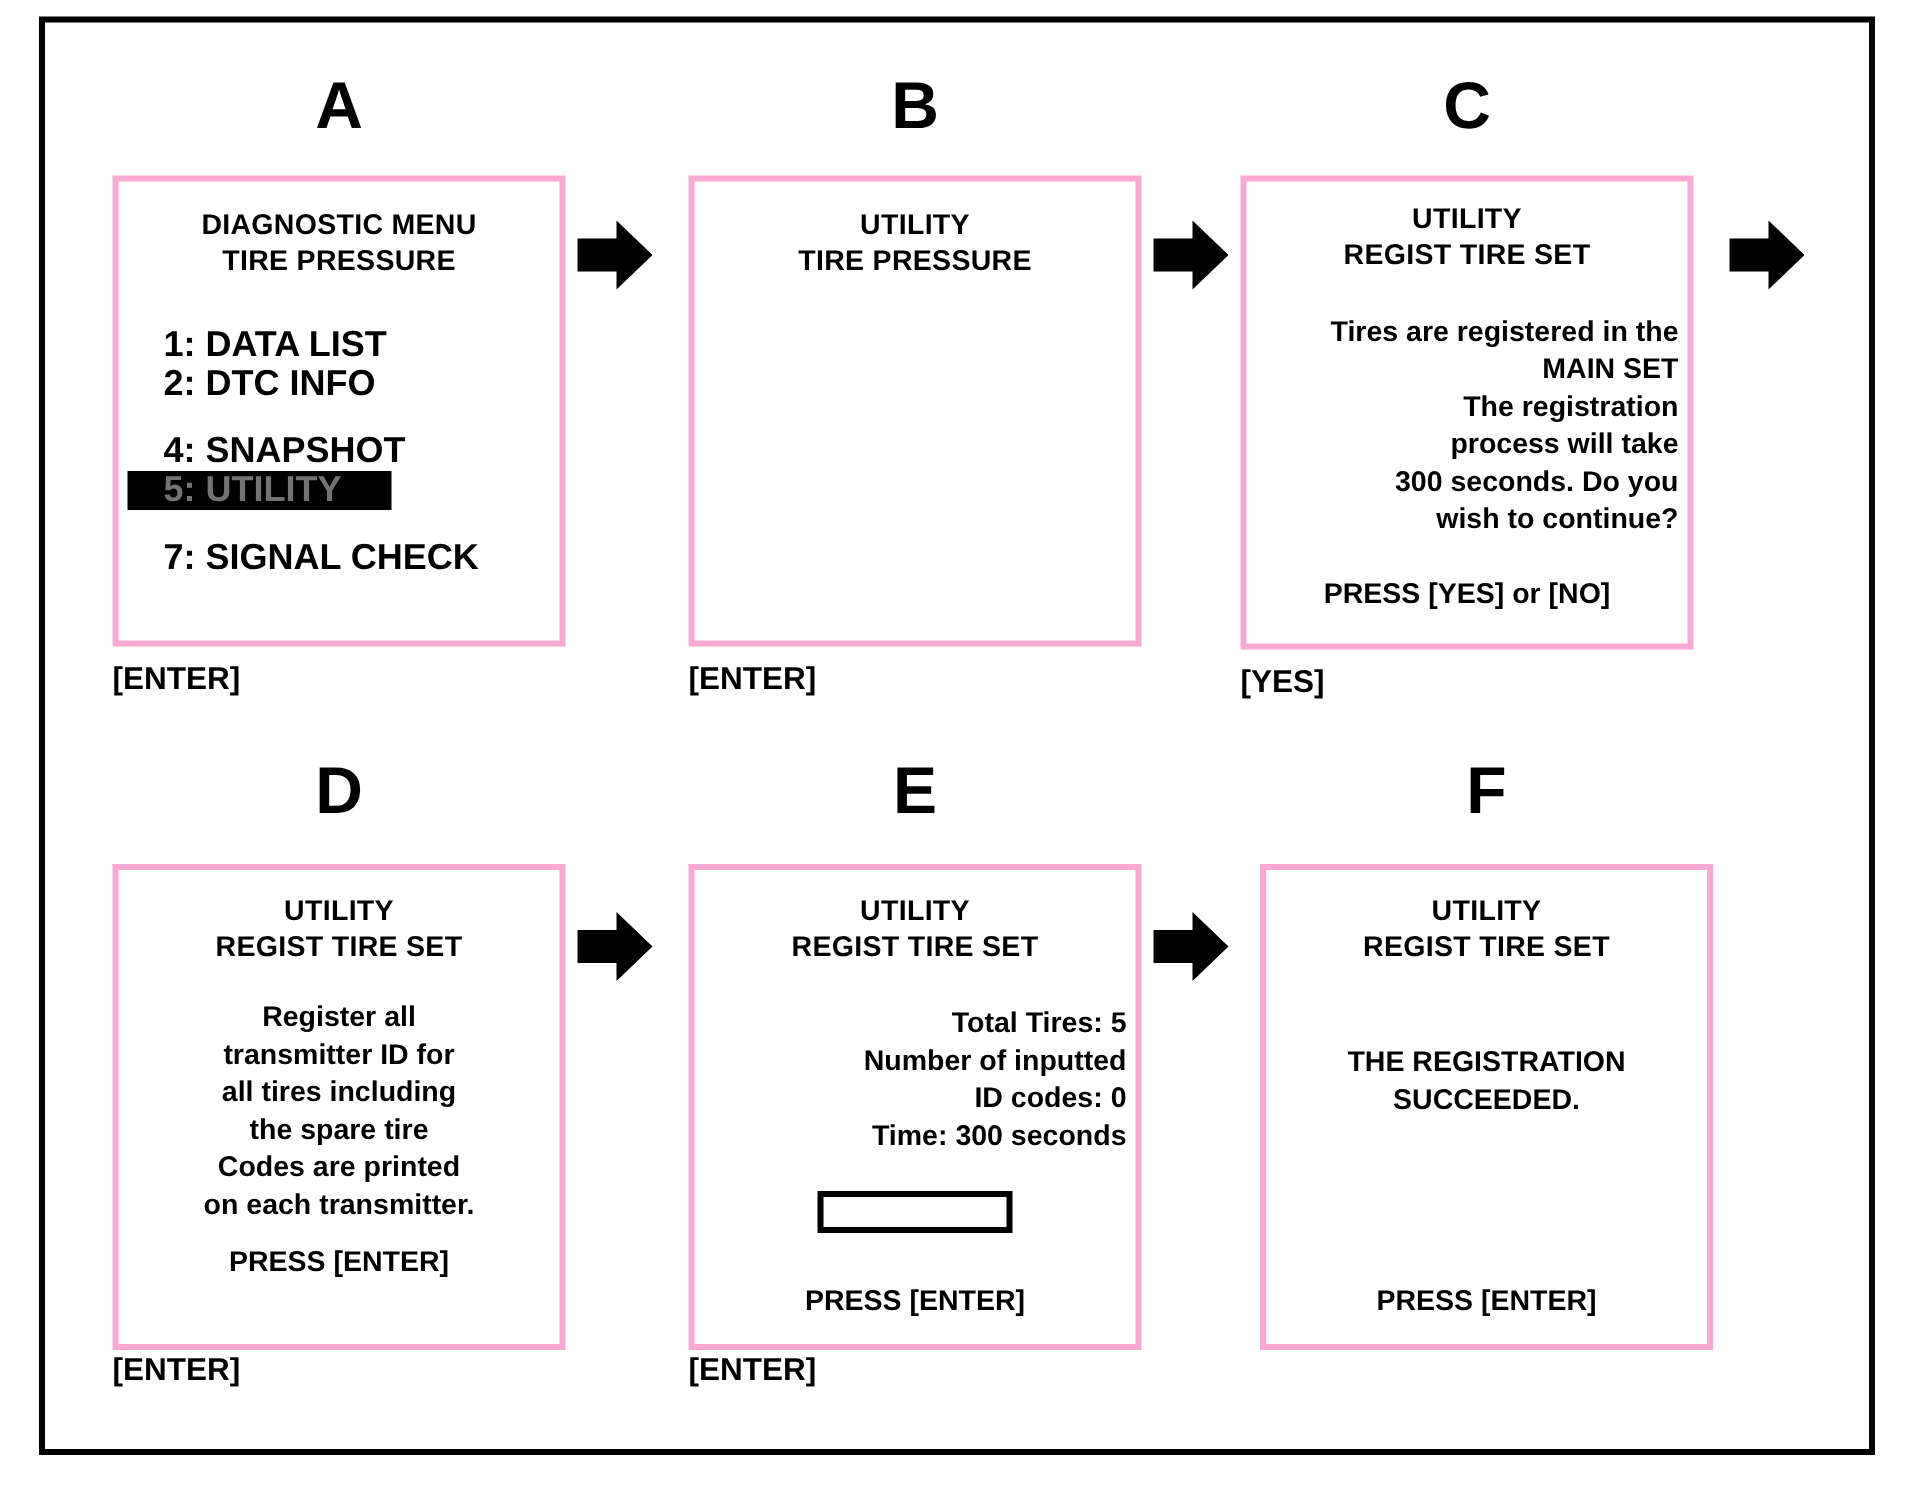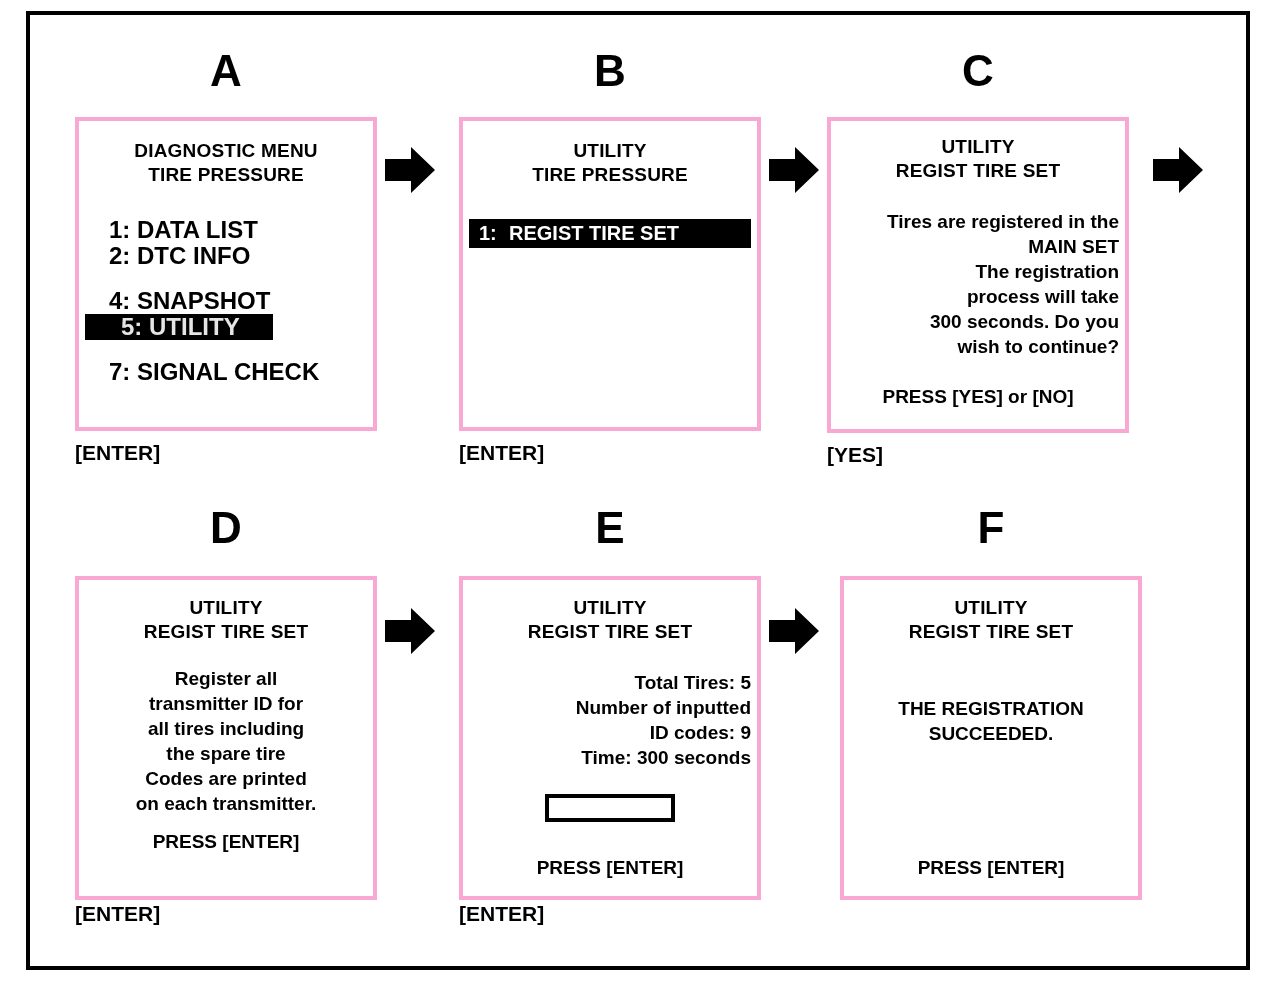--- a/index.html
+++ b/index.html
@@ -101,23 +101,23 @@
   }
   .menu-item {
     display: block;
     white-space: nowrap;
     padding-left: 24px;
   }
   .menu-item .idx { display: inline-block; width: 28px; }
   .menu-item.gap-before { margin-top: 19px; }
   .menu-item.selected {
     background: #000000;
-    color: #e5e5e5;
+    color: #737373;
     width: 152px;
-    padding-left: 36px;
+    padding-left: 24px;
     box-sizing: content-box;
   }
 
   
   .option-row {
     background: #000000;
     color: #ffffff;
     font-size: 20px;
     font-weight: bold;
     line-height: 26px;
@@ -183,25 +183,20 @@
       <polygon points="2,16 28,16 28,4 52,27 28,50 28,38 2,38" fill="#000000"></polygon>
     </svg>
   </div>
 
   <div class="panel-letter" style="left:429px; top:32px;">B</div>
   <div class="screen" style="left:429px; top:102px; height:314px;">
     <div class="screen-inner">
       <div class="scr-title" style="margin-top:8px;">
         <span class="scr-body-line">UTILITY</span>
         <span class="scr-body-line">TIRE PRESSURE</span>
-      </div>
-      <div style="margin-top:32px;">
-        <span class="option-row">
-          <span class="idx" style="display:inline-block;width:30px;">1:</span><span>REGIST TIRE SET</span>
-        </span>
       </div>
     </div>
   </div>
   <div class="key-caption" style="left:429px; top:426px;">[ENTER]</div>
 
   <div class="flow-arrow" style="left:737px; top:128px;">
     <svg viewBox="0 0 54 54" xmlns="http://www.w3.org/2000/svg" aria-hidden="true">
       <polygon points="2,16 28,16 28,4 52,27 28,50 28,38 2,38" fill="#000000"></polygon>
     </svg>
   </div>
@@ -261,21 +256,21 @@
   <div class="panel-letter" style="left:429px; top:489px;">E</div>
   <div class="screen" style="left:429px; top:561px; height:324px;">
     <div class="screen-inner">
       <div class="scr-title" style="margin-top:6px;">
         <span class="scr-body-line">UTILITY</span>
         <span class="scr-body-line">REGIST TIRE SET</span>
       </div>
       <div class="scr-body" style="margin-top:26px;text-align:right;">
         <span class="scr-body-line">Total Tires: 5</span>
         <span class="scr-body-line">Number of inputted</span>
-        <span class="scr-body-line">ID codes: 9</span>
+        <span class="scr-body-line">ID codes: 0</span>
         <span class="scr-body-line">Time: 300 seconds</span>
       </div>
       <div class="entry-box" style="margin-top:24px;">
         <span></span>
       </div>
       <div class="scr-prompt" style="margin-top:34px;">PRESS [ENTER]</div>
     </div>
   </div>
   <div class="key-caption" style="left:429px; top:887px;">[ENTER]</div>
 

